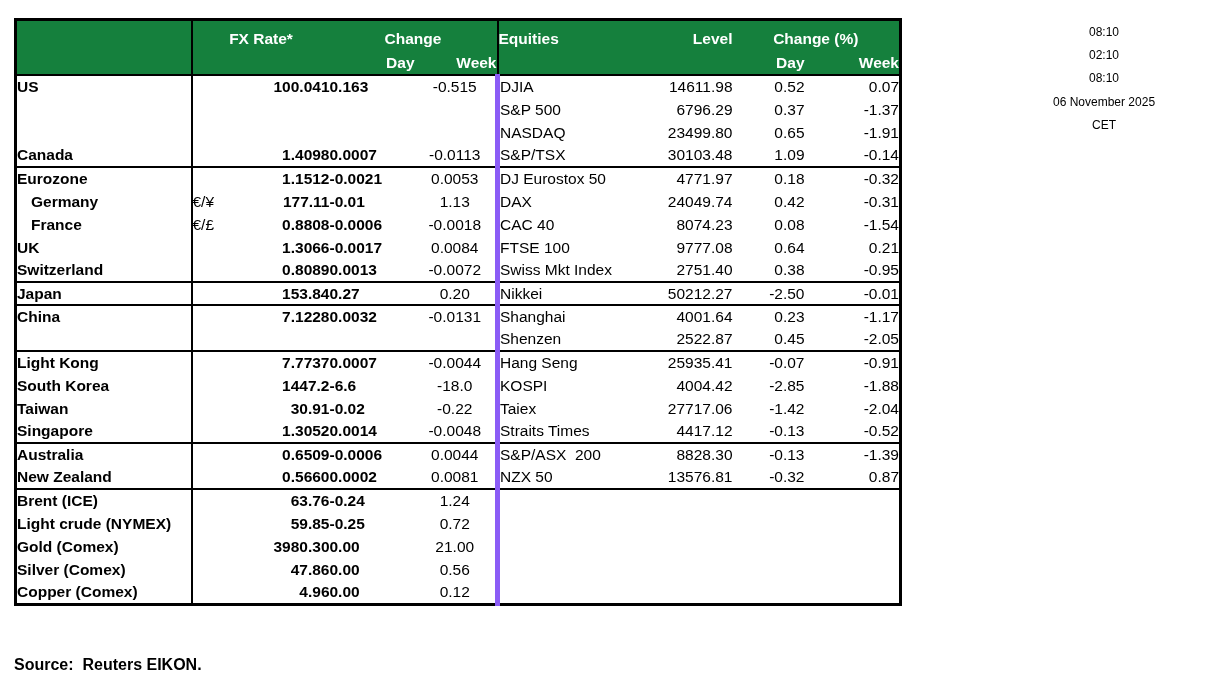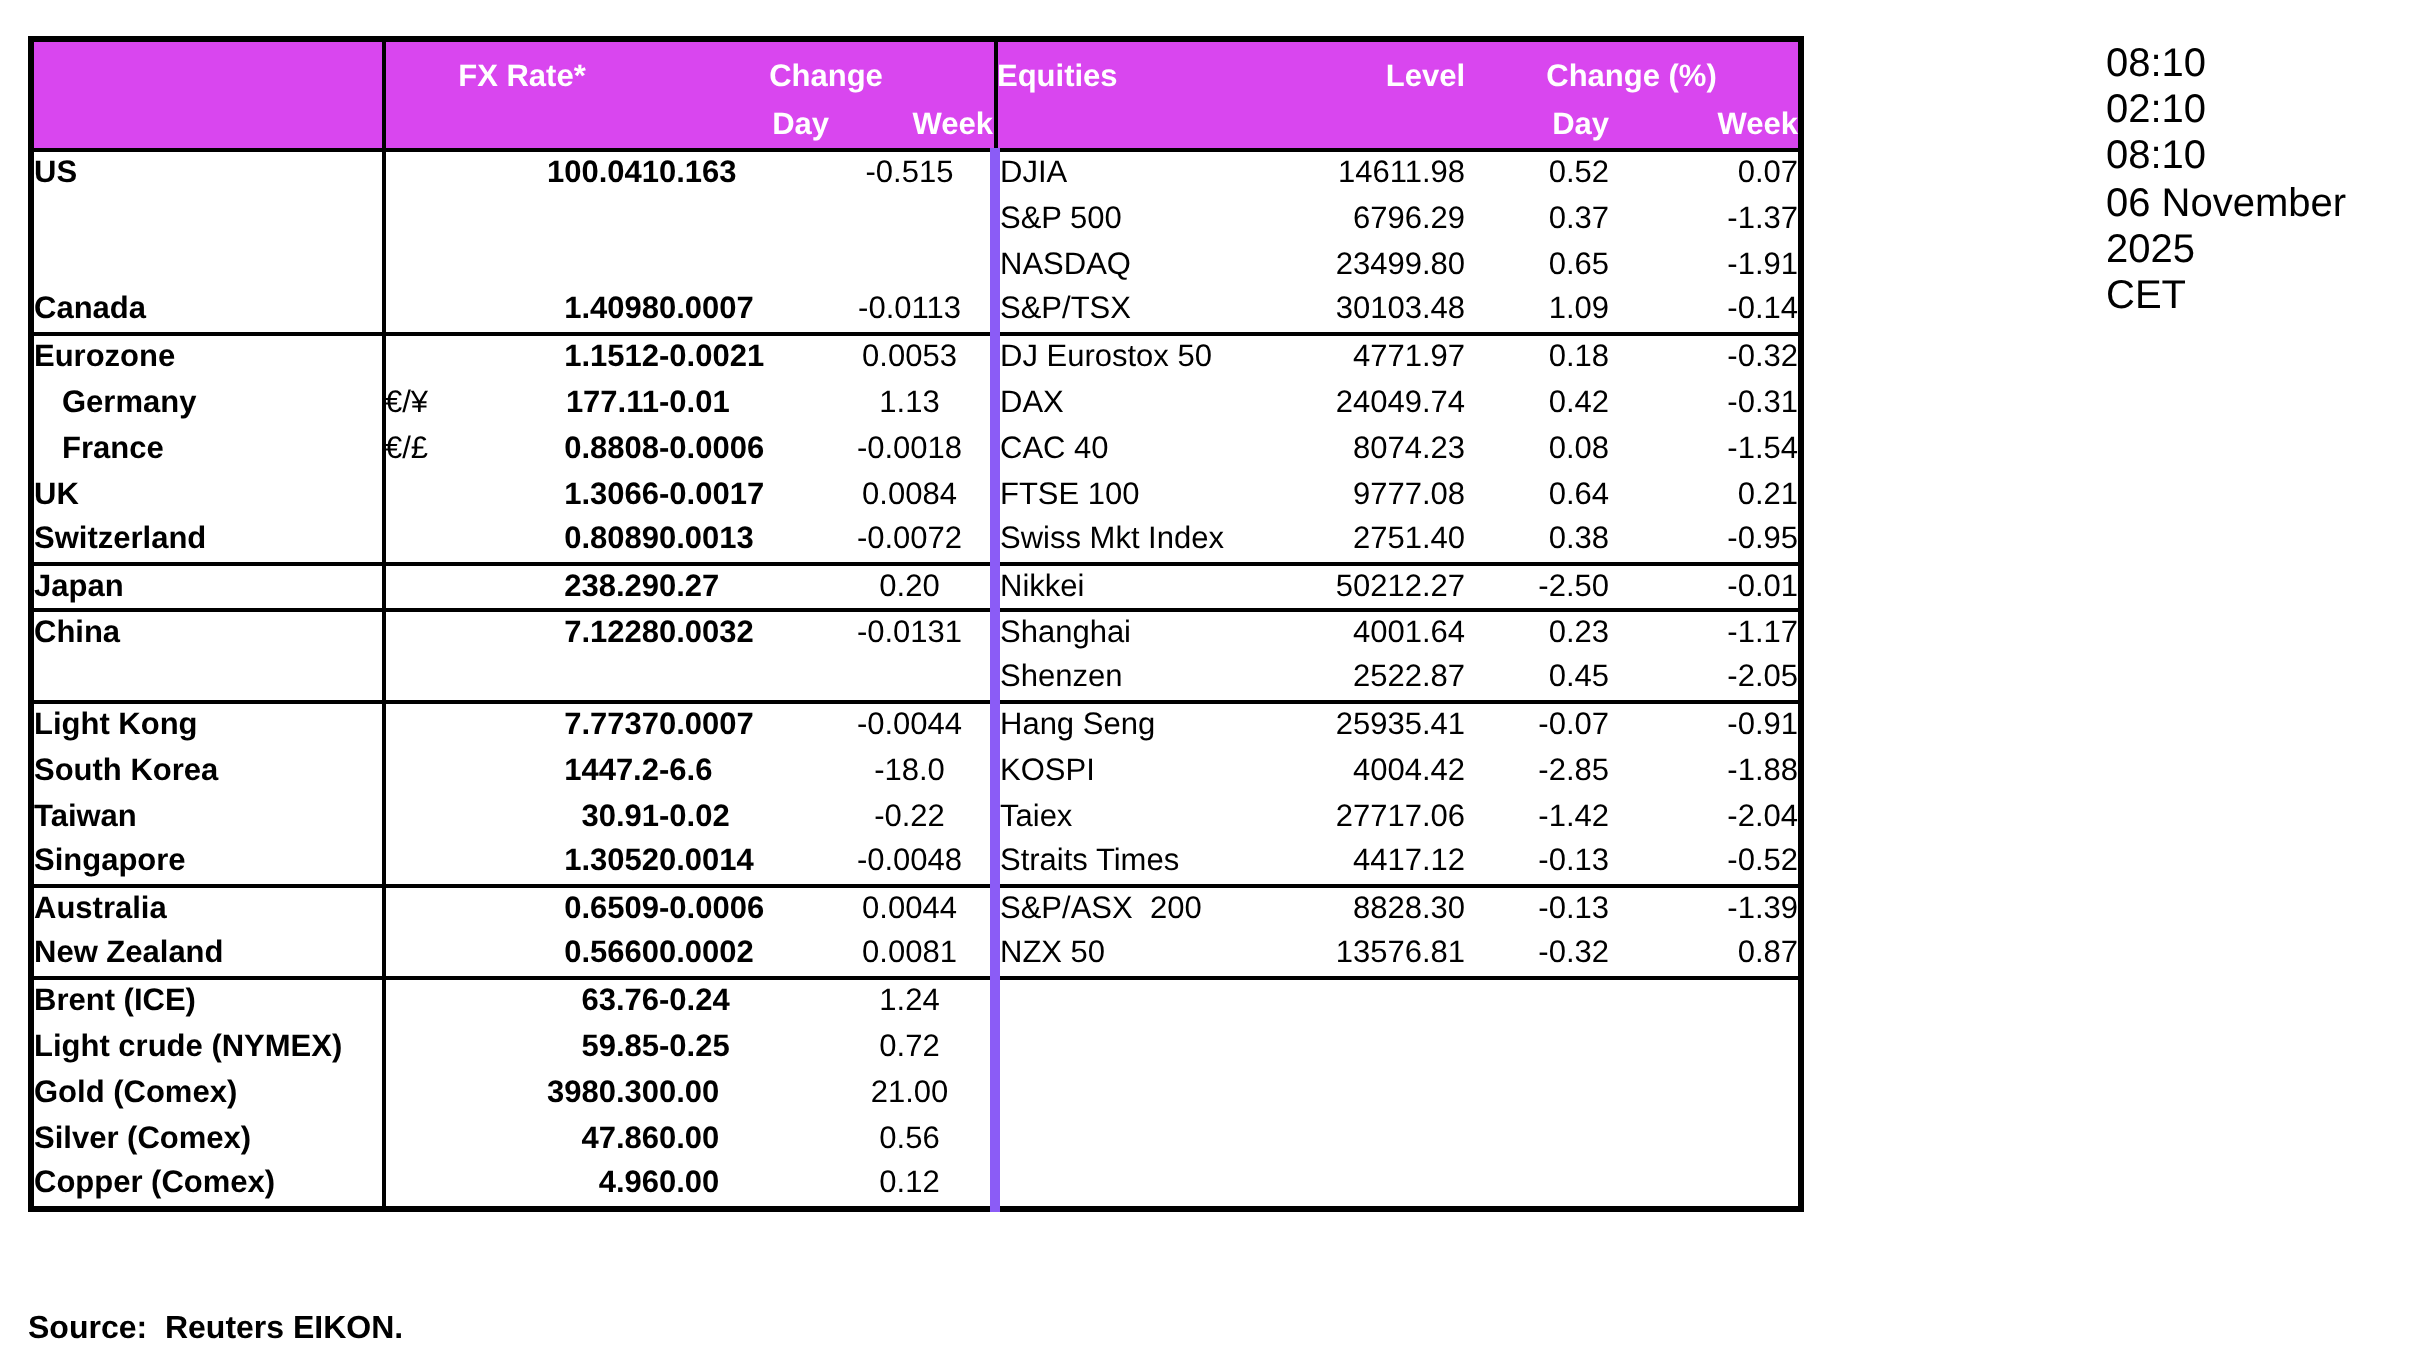--- a/index.html
+++ b/index.html
@@ -11,21 +11,21 @@
   table.mkt {
     position:absolute; left:14px; top:18px;
     border-collapse:collapse; table-layout:fixed;
     font-size:15.5px; color:#000;
     border:3px solid #000;
   }
   .mkt th, .mkt td { padding:0; margin:0; overflow:visible; }
 
   
   .mkt thead th {
-    background:#d946ef; color:#ffffff; font-weight:bold;
+    background:#15803d; color:#ffffff; font-weight:bold;
     vertical-align:bottom; padding-bottom:2px;
   }
   .mkt thead tr.h1 th { height:27px; }
   .mkt thead tr.h2 th { height:22px; border-bottom:2px solid #000; }
 
   .h-fxrate   { text-align:center; padding-left:12px; }
   .h-fxchange { text-align:center; padding-right:20px; }
   .h-eqchange { text-align:center; }
   .h-left     { text-align:left; padding-left:5px; }
   .h-level    { text-align:right; padding-right:4px; }
@@ -48,21 +48,21 @@
   .c-week  { text-align:center; padding-right:5px; border-right:5px solid #8b5cf6; }
   .c-ename { text-align:left; padding-left:5px; white-space:pre; }
   .c-level { text-align:right; padding-right:4px; }
   .c-eday  { text-align:right; padding-right:6px; }
   .c-eweek { text-align:right; padding-right:4px; }
   tr.divider td { border-bottom:2px solid #000; }
 
   
   .timestamps {
     position:absolute; left:1053px; top:21px;
-    font-size:20px; line-height:23.2px; color:#000;
+    font-size:12px; line-height:23.2px; color:#000;text-align:center;
   }
 
   
   .footer {
     position:absolute; left:14px; top:607px;
     font-size:16px; font-weight:bold; line-height:23px;
     white-space:pre; color:#000;
   }
 </style>
 </head>
@@ -199,21 +199,21 @@
           <td class="c-day">0.0013</td>
           <td class="c-week">-0.0072</td>
           <td class="c-ename">Swiss Mkt Index</td>
           <td class="c-level">2751.40</td>
           <td class="c-eday">0.38</td>
           <td class="c-eweek">-0.95</td>
         </tr>
         <tr class="divider">
           <td class="c-name">Japan</td>
           <td class="c-pair"></td>
-          <td class="c-rate">238.29</td>
+          <td class="c-rate">153.84</td>
           <td class="c-day">0.27</td>
           <td class="c-week">0.20</td>
           <td class="c-ename">Nikkei</td>
           <td class="c-level">50212.27</td>
           <td class="c-eday">-2.50</td>
           <td class="c-eweek">-0.01</td>
         </tr>
         <tr>
           <td class="c-name">China</td>
           <td class="c-pair"></td>

